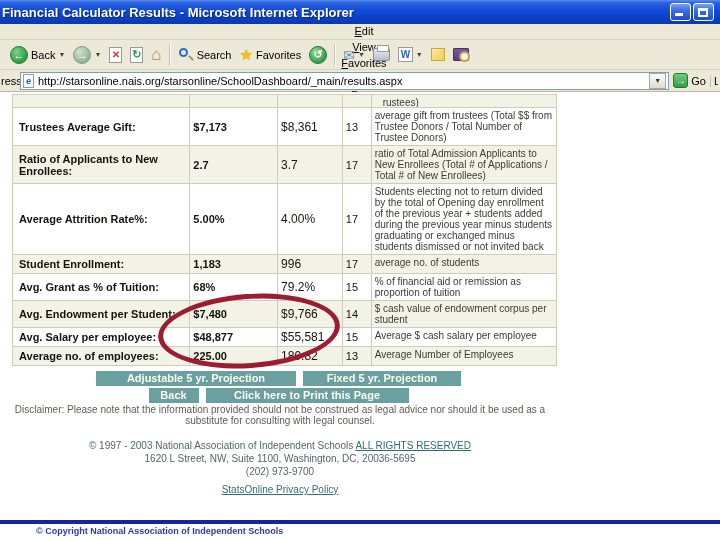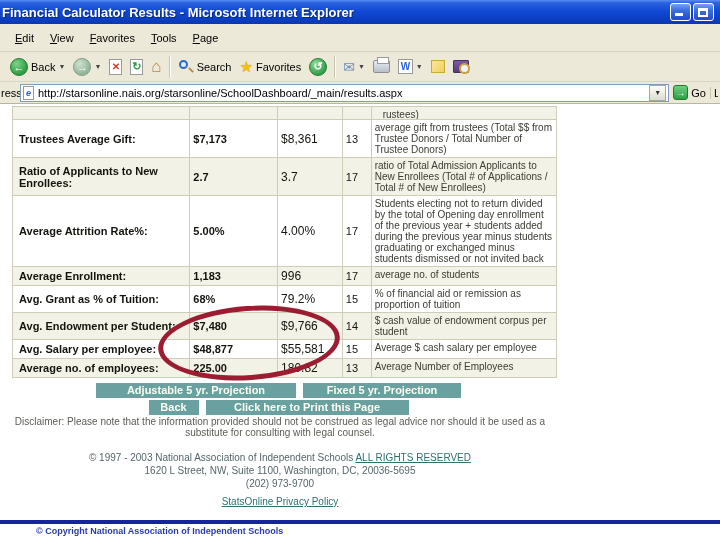--- a/index.html
+++ b/index.html
@@ -18,22 +18,22 @@
     white-space:nowrap; overflow:hidden; flex:1; }
   .winbtns { display:flex; gap:2px; margin-right:2px; }
   .winbtn { width:21px; height:18px; border:1px solid #fff; border-radius:3px;
     background:linear-gradient(180deg,#7aa0ef 0%, #3b6fe0 40%, #1c4bd0 100%);
     position:relative; cursor:pointer; }
   .winbtn .glyph-min { position:absolute; left:4px; bottom:4px; width:8px; height:3px; background:#fff; }
   .winbtn .glyph-max { position:absolute; left:4px; top:4px; width:10px; height:9px;
     border:2px solid #fff; border-top-width:3px; }
 
   
-  .menubar { height:28px; display:flex; align-items:center; gap:2px; padding-left:8px;
-    background:#ece9d8; border-bottom:1px solid #d8d4c4; font-size:11px; color:#000; }
+  .menubar { height:16px; display:flex; align-items:center; gap:2px; padding-left:8px;
+    background:#ece9d8; border-bottom:1px solid #d8d4c4; font-size:11px; color:#000;flex-direction:column; }
   .menu-item { display:inline-block; padding:1px 7px; cursor:default; }
   .menu-item::first-letter { text-decoration:underline; }
 
   
   .toolbar { height:30px; display:flex; align-items:center; background:#ece9d8;
     border-bottom:1px solid #d8d4c4; padding-left:6px; font-size:11px; }
   .tbtn { display:flex; align-items:center; gap:3px; padding:2px 4px; cursor:pointer; }
   .tsep { width:2px; height:22px; margin:0 3px;
     border-left:1px solid #c9c4ae; border-right:1px solid #fff; }
   .circle { width:18px; height:18px; border-radius:50%; display:flex; align-items:center;
@@ -259,21 +259,21 @@
           <div class="tcell c-desc">ratio of Total Admission Applicants to New Enrollees (Total # of Applications / Total # of New Enrollees)</div>
         </div>
             <div class="trow">
           <div class="tcell c-label">Average Attrition Rate%:</div>
           <div class="tcell c-v1">5.00%</div>
           <div class="tcell c-v2">4.00%</div>
           <div class="tcell c-n">17</div>
           <div class="tcell c-desc">Students electing not to return divided by the total of Opening day enrollment of the previous year + students added during the previous year minus students graduating or exchanged minus students dismissed or not invited back</div>
         </div>
             <div class="trow light">
-          <div class="tcell c-label">Average Enrollment:</div>
+          <div class="tcell c-label">Student Enrollment:</div>
           <div class="tcell c-v1">1,183</div>
           <div class="tcell c-v2">996</div>
           <div class="tcell c-n">17</div>
           <div class="tcell c-desc">average no. of students</div>
         </div>
             <div class="trow">
           <div class="tcell c-label">Avg. Grant as % of Tuition:</div>
           <div class="tcell c-v1">68%</div>
           <div class="tcell c-v2">79.2%</div>
           <div class="tcell c-n">15</div>

